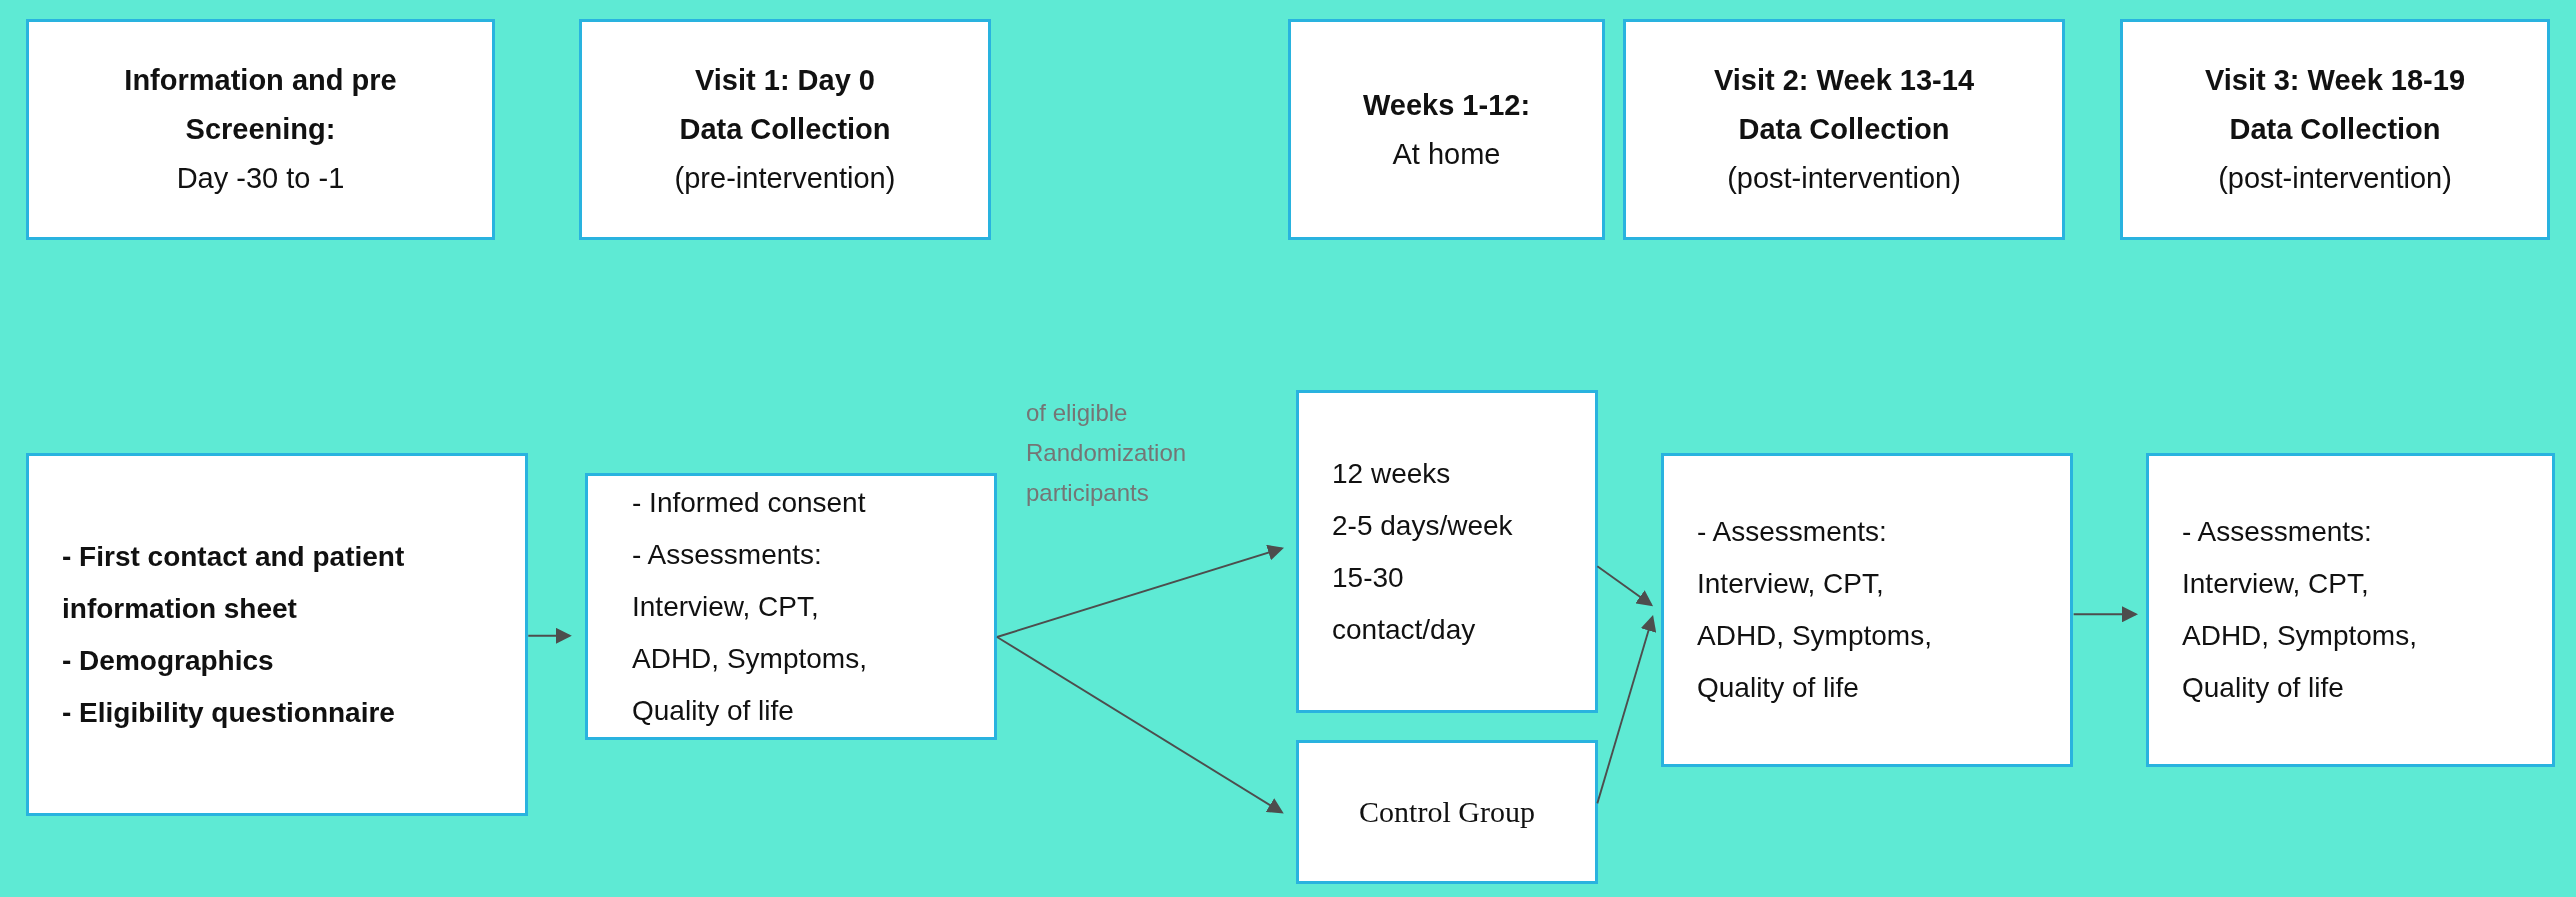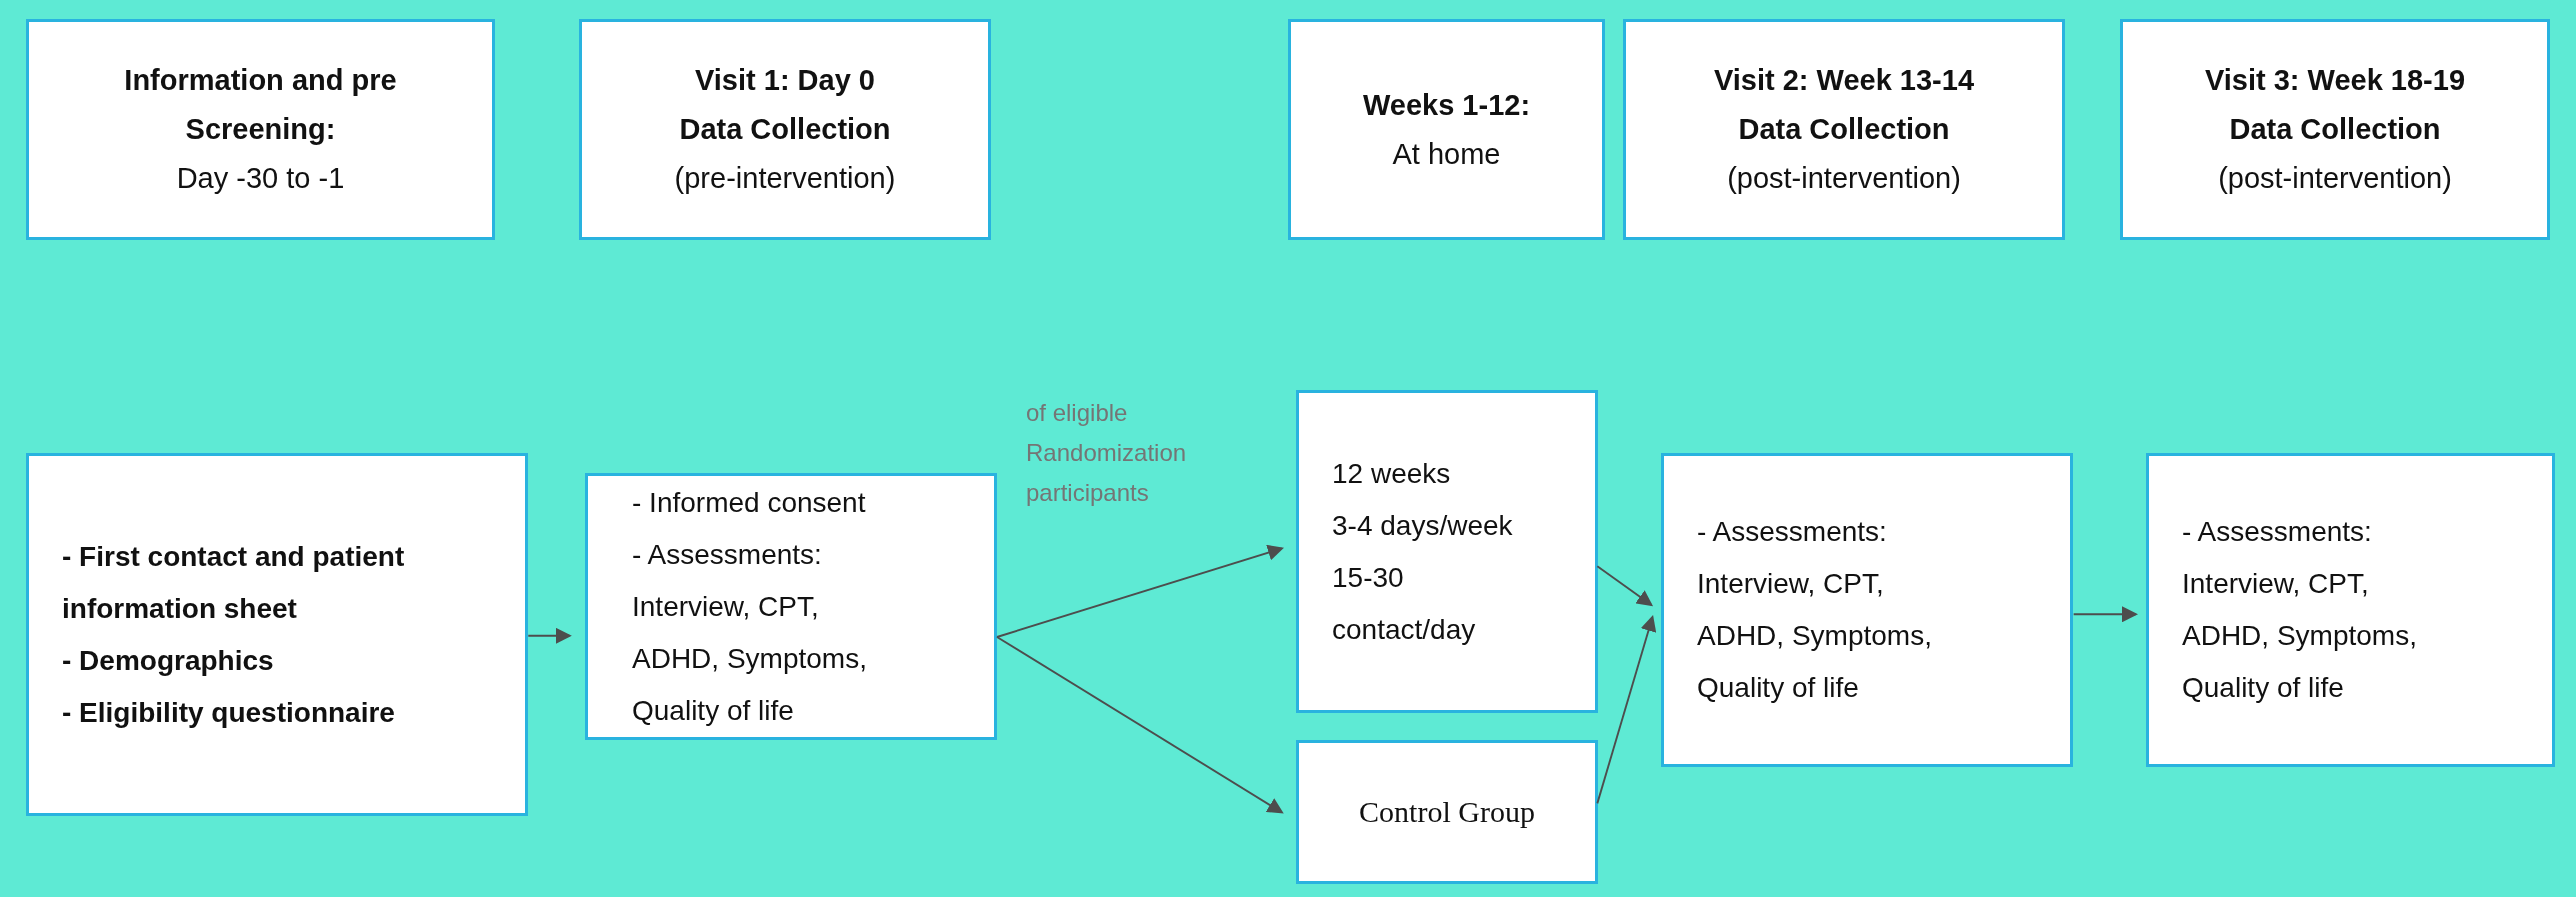--- a/index.html
+++ b/index.html
@@ -110,21 +110,21 @@
   </div>
 
   <div class="float-label" style="left:1026px; top:393px; width:253px;">
     <div>of eligible</div>
     <div>Randomization</div>
     <div>participants</div>
   </div>
 
   <div class="box detail-box" style="left:1296px; top:390px; width:302px; height:323px;">
     <div>12 weeks</div>
-    <div>3-4 days/week</div>
+    <div>2-5 days/week</div>
     <div>15-30</div>
     <div>contact/day</div>
   </div>
 
   <div class="box control-box" style="left:1296px; top:740px; width:302px; height:144px;">
     <div>Control Group</div>
   </div>
 
   <div class="box detail-box" style="left:1661px; top:453px; width:412px; height:314px;">
     <div>- Assessments:</div>

